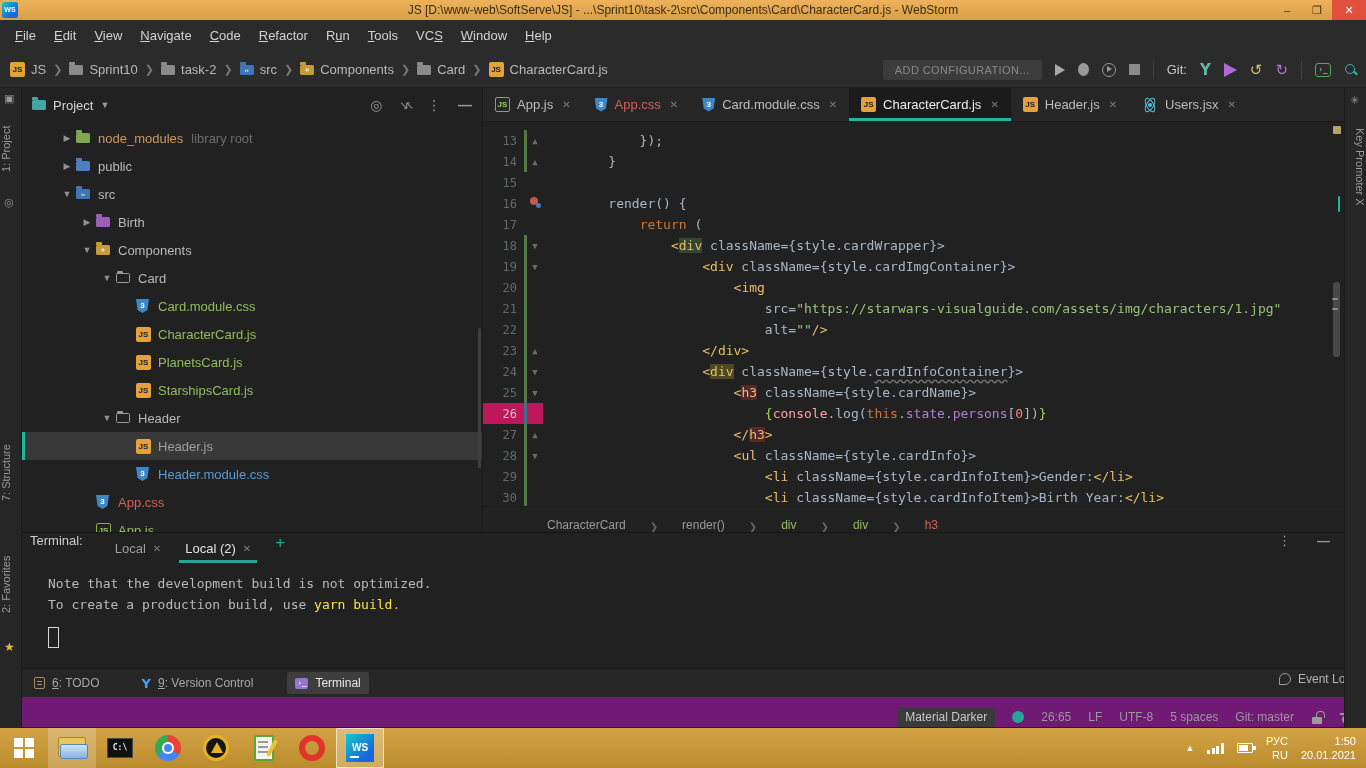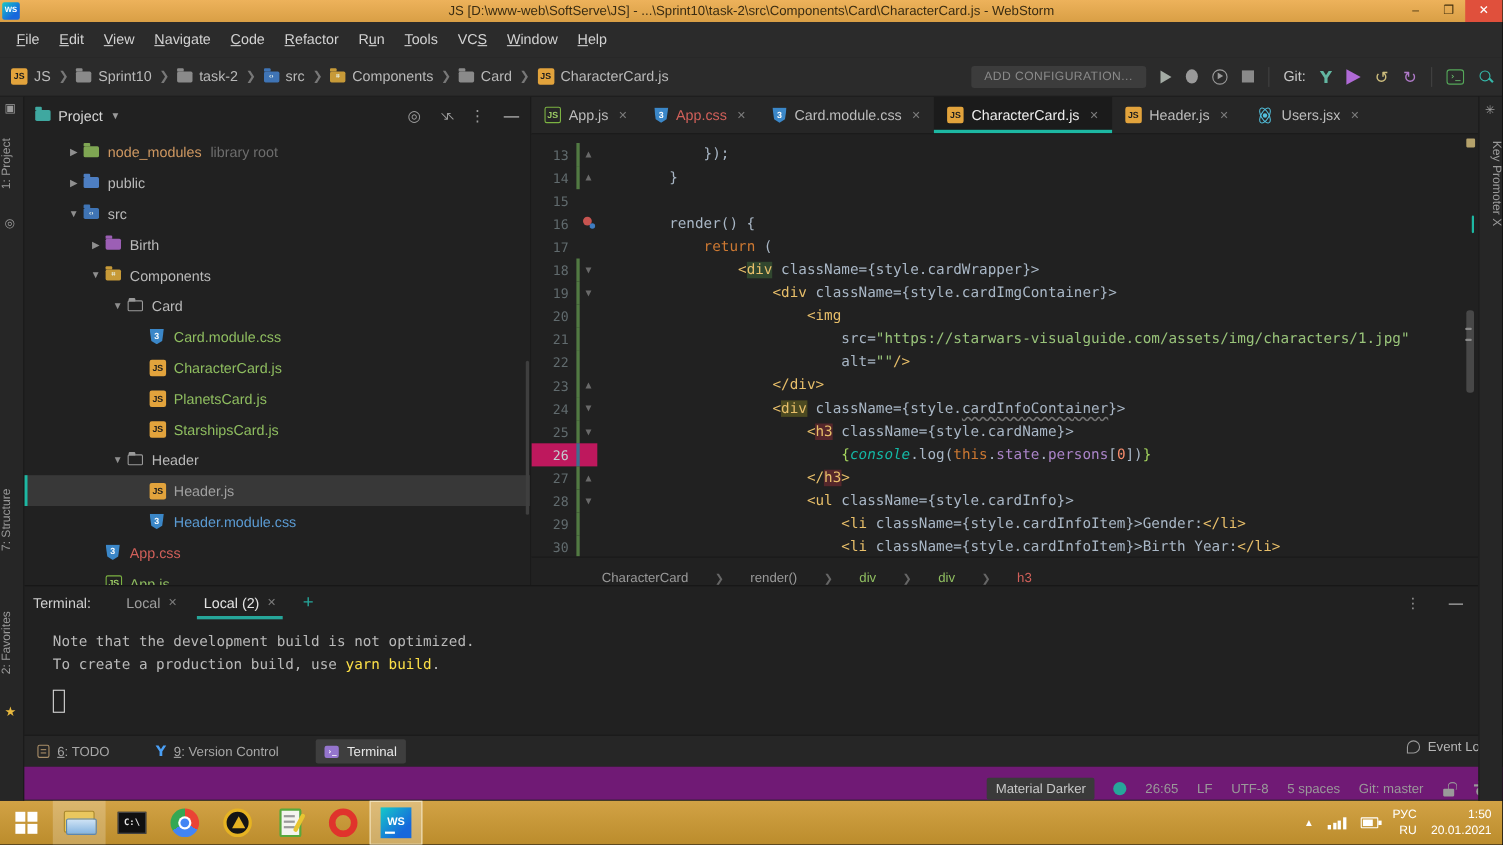--- a/index.html
+++ b/index.html
@@ -109,39 +109,39 @@
   .ln-num{width:34px;text-align:right;color:#616b6e;font:12px "DejaVu Sans Mono",monospace}
   .gut.cur .ln-num{color:#c4cdd1}
   .ln-chg{width:3px;height:21px;margin-left:7px}
   .chg-g{background:#527a43}.chg-b{background:#3d6e8f}
   .ln-fold{width:16px;text-align:center;color:#6a6a6a;font-size:9px;position:relative}
   .ovr{position:relative;display:inline-block;width:11px;height:11px}
   .ovr::before{content:"";position:absolute;left:0;top:0;width:8px;height:8px;border-radius:50%;background:#c75450}
   .ovr::after{content:"";position:absolute;right:0;bottom:0;width:5px;height:5px;border-radius:50%;background:#3e7cc1}
   .ln-code{white-space:pre;font:13px/21px "DejaVu Sans Mono",monospace;color:#a9b7c6;padding-left:34px}
   .seg.tag{color:#e8bf6a}.seg.kw{color:#cc7832}.seg.str{color:#99c47a}
-  .seg.cns{color:#14b8a6;font-style:italic}.seg.fld{color:#ab84c9}.seg.num{color:#f78c6c}.seg.brc{color:#a5d65f}
+  .seg.cns{color:#fca5a5;}.seg.fld{color:#ab84c9}.seg.num{color:#f78c6c}.seg.brc{color:#a5d65f}
   .seg.hlg{background:#31472f}.seg.hly{background:#4c4a21}.seg.hlr{background:#55272b}
   .seg.wavy{text-decoration:underline wavy #777;text-underline-offset:3px}
   .ecrumbs{position:absolute;left:0;right:0;bottom:0;height:26px;background:#212121;border-top:1px solid #1a1a1a;
     display:flex;align-items:flex-end;padding-left:64px;gap:24px;font-size:12px;color:#9a9a9a}
   .ecrumbs .sep{color:#666;font-size:10px}
   .bc-g{color:#8fbe60}.bc-o{color:#d1605a}
   
   .estripe{position:absolute;right:0;top:34px;bottom:26px;width:14px}
   .mark{position:absolute;border-radius:1px}
   .m-beige{left:3px;top:4px;width:8px;height:8px;background:#b5a26b}
   .m-green{left:8px;top:74px;width:2px;height:16px;background:#1db8a3}
   .m-thumb{left:3px;top:160px;width:7px;height:75px;background:#484848;border-radius:3px}
   .m-g1{left:2px;top:176px;width:6px;height:2px;background:#8a8a8a}
   .m-g2{left:2px;top:186px;width:6px;height:2px;background:#8a8a8a}
 
   
   .terminal{position:absolute;left:22px;right:22px;top:532px;height:136px;background:#212121;border-top:1px solid #161616}
-  .term-head{height:30px;display:flex;align-items:center;padding-left:8px;font-size:13px;color:#cfcfcf}
+  .term-head{height:30px;display:flex;align-items:flex-start;padding-left:8px;font-size:13px;color:#cfcfcf}
   .term-label{margin-right:20px}
   .term-tab{position:relative;display:flex;align-items:center;gap:7px;color:#9f9f9f;padding:0 12px;height:30px}
   .term-tab.active{color:#e4e4e4}
   .term-tab.active::after{content:"";position:absolute;left:6px;right:6px;bottom:0;height:3px;background:#26a69a}
   .term-tab .x{font-size:10px;color:#7c7c7c}
   .term-plus{color:#26a69a;font-size:17px;margin-left:12px}
   .term-tools{margin-left:auto;margin-right:14px;display:flex;gap:26px;color:#9a9a9a}
   .term-body{padding:10px 0 0 26px;font:13px/21px "DejaVu Sans Mono",monospace;color:#b9b9b9}
   .t-acc{color:#fde047}
   .cursor{margin-top:12px;margin-left:0;width:11px;height:21px;border:1.5px solid #d8d8d8}

